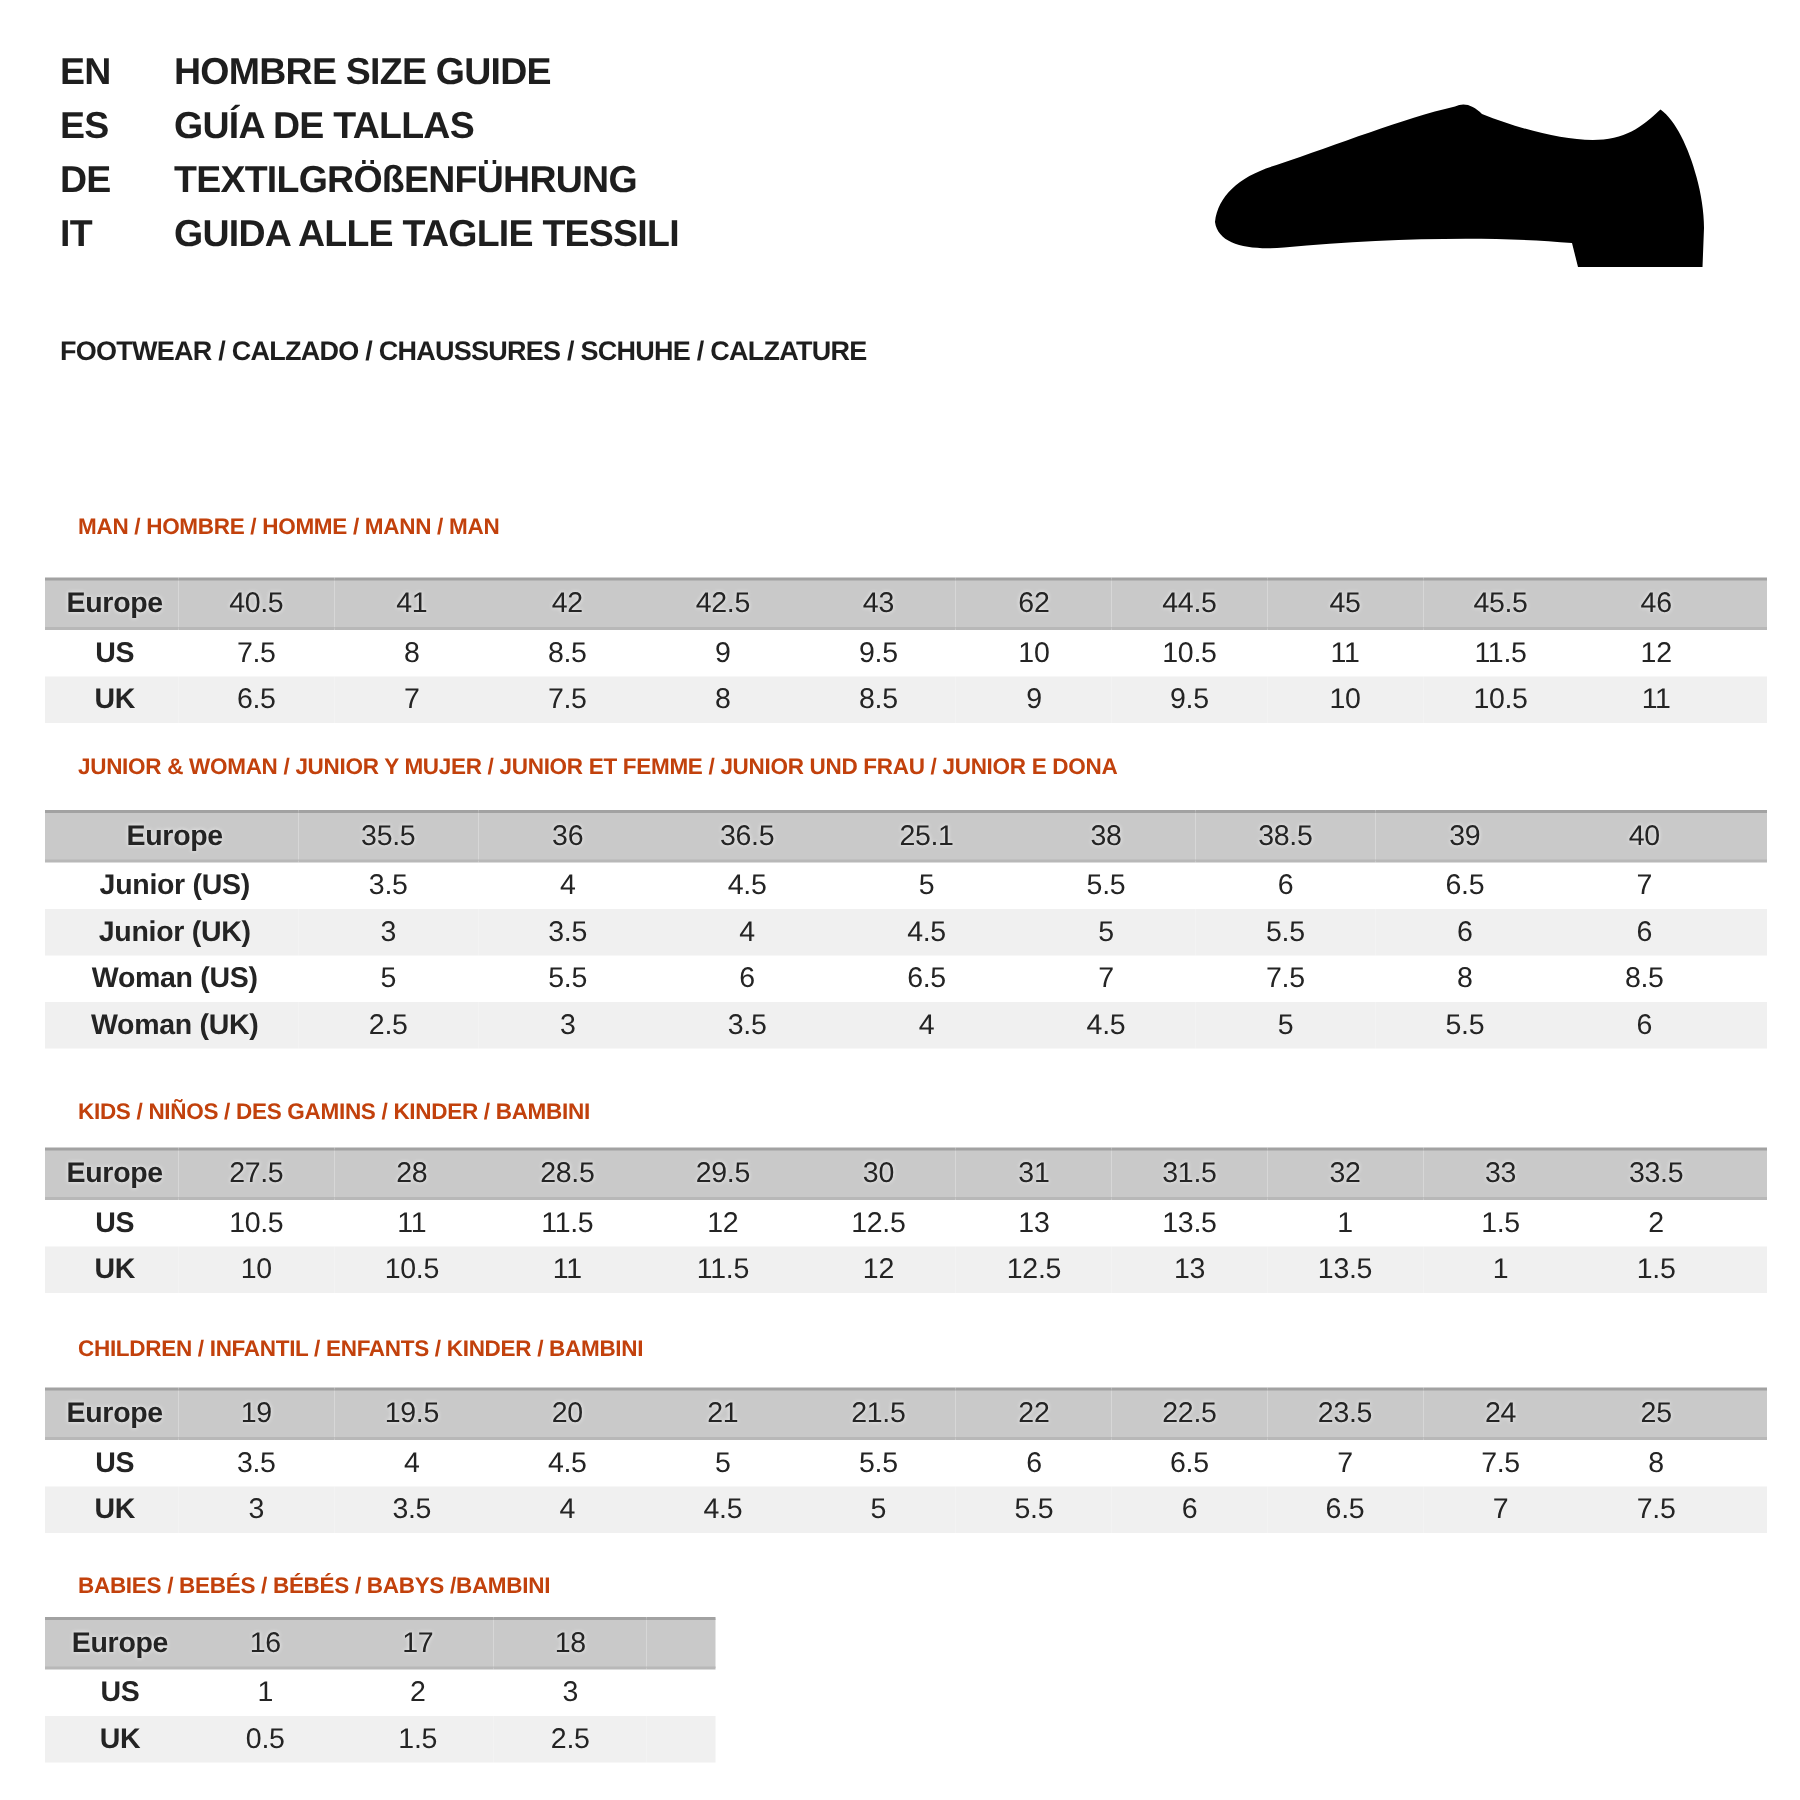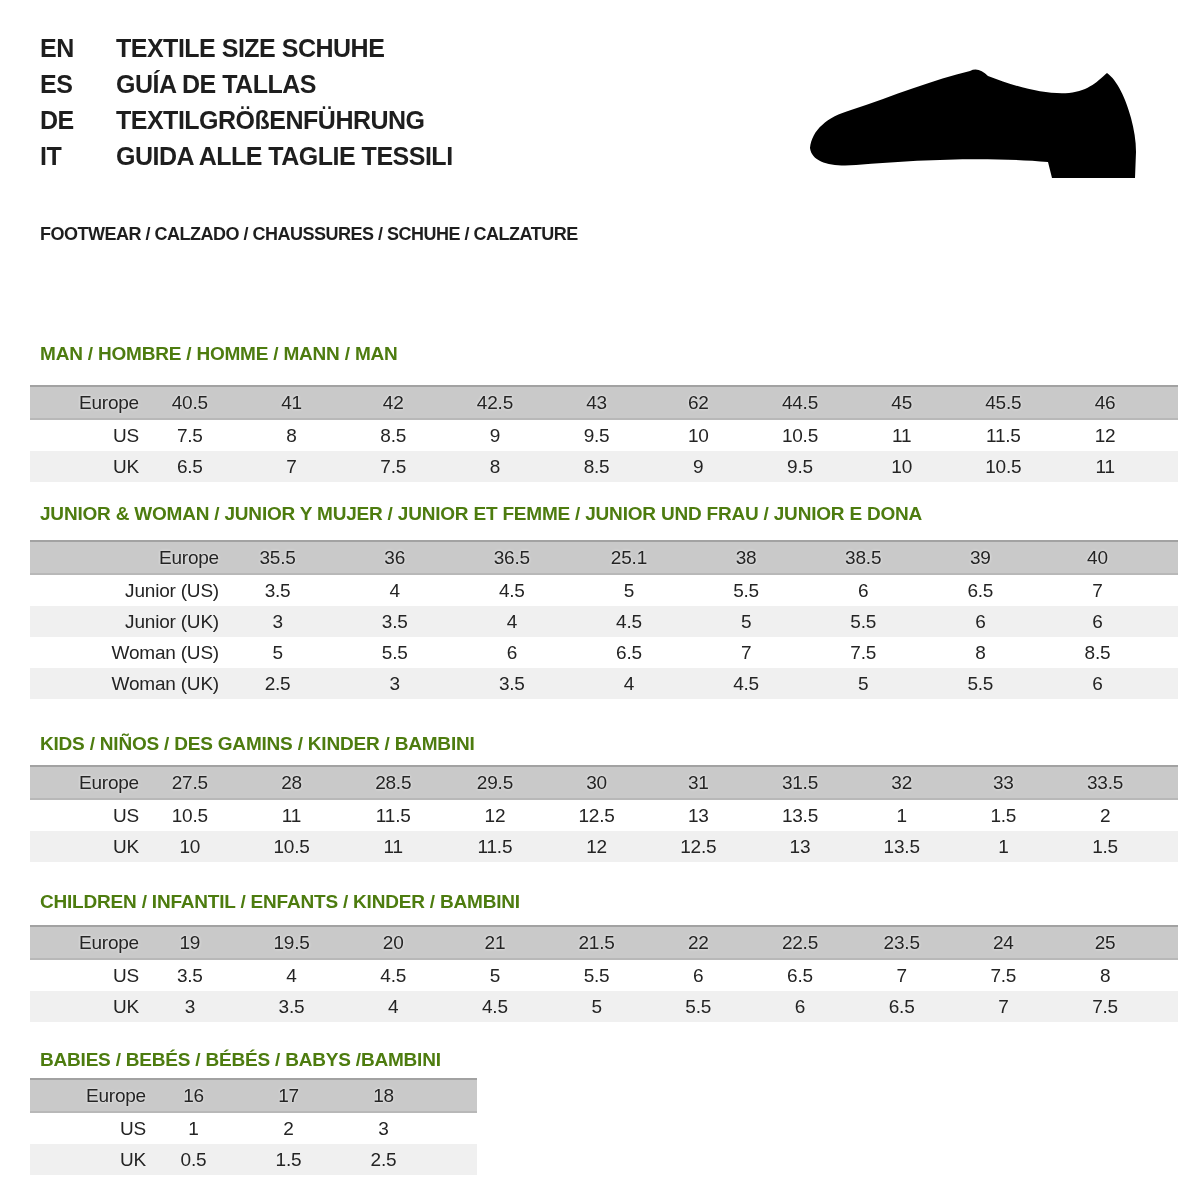--- a/index.html
+++ b/index.html
@@ -20,58 +20,58 @@
     font-weight:700;font-size:18px;letter-spacing:-0.5px;white-space:nowrap;
   }
   .shoe{position:absolute;left:800px;top:64px;width:344px;height:122px;}
   .shoe path{fill:#000;}
 
   
   .section{position:absolute;left:30px;width:1148px;}
   .s-man{top:343px;} .s-junior{top:503px;} .s-kids{top:733px;}
   .s-children{top:891px;} .s-babies{top:1049px;}
   .section-title{
-    margin:0 0 0 10px;height:22px;
-    font-size:19px;font-weight:700;letter-spacing:-0.2px;white-space:nowrap;color:#4d7c0f;
+    margin:0 0 0 22px;height:22px;
+    font-size:15px;font-weight:700;letter-spacing:-0.2px;white-space:nowrap;color:#c2410c;
   }
   .s-man .size-table{margin-top:20px;}
   .s-junior .size-table{margin-top:15px;}
   .s-kids .size-table{margin-top:10px;}
   .s-children .size-table{margin-top:12px;}
   .s-babies .size-table{margin-top:7px;}
 
   
   .size-table{display:table;width:1148px;table-layout:fixed;border-collapse:collapse;}
   .t-babies{width:447px;}
   .trow{display:table-row;}
   .cell{
     display:table-cell;height:31px;vertical-align:middle;
     font-size:19px;letter-spacing:-0.2px;text-align:center;color:#242424;
   }
-  .cell-label{text-align:right;padding-left:24px;width:85px;}
+  .cell-label{text-align:center;padding-left:4px;width:85px;font-weight:bold;}
   .t-junior .cell-label{width:165px;}
   .t-babies .cell-label{width:92px;}
   .cell-spacer{width:22px;}
   .t-babies .cell-spacer{width:46px;}
   .trow-header .cell{
     background:#c9c9c9;
     border-top:2px solid #a2a2a2;border-bottom:2px solid #b8b8b8;
     text-shadow:0 0 3px rgba(255,255,255,0.85);
   }
   .trow-alt .cell{background:#f0f0f0;}
 </style>
 </head>
 <body>
 
 <div class="page">
 
   <div class="lang-block">
     <div class="lang-row">
       <span class="lang-code">EN</span>
-      <span class="lang-title">TEXTILE SIZE SCHUHE</span>
+      <span class="lang-title">HOMBRE SIZE GUIDE</span>
     </div>
     <div class="lang-row">
       <span class="lang-code">ES</span>
       <span class="lang-title">GUÍA DE TALLAS</span>
     </div>
     <div class="lang-row">
       <span class="lang-code">DE</span>
       <span class="lang-title">TEXTILGRÖßENFÜHRUNG</span>
     </div>
     <div class="lang-row">

